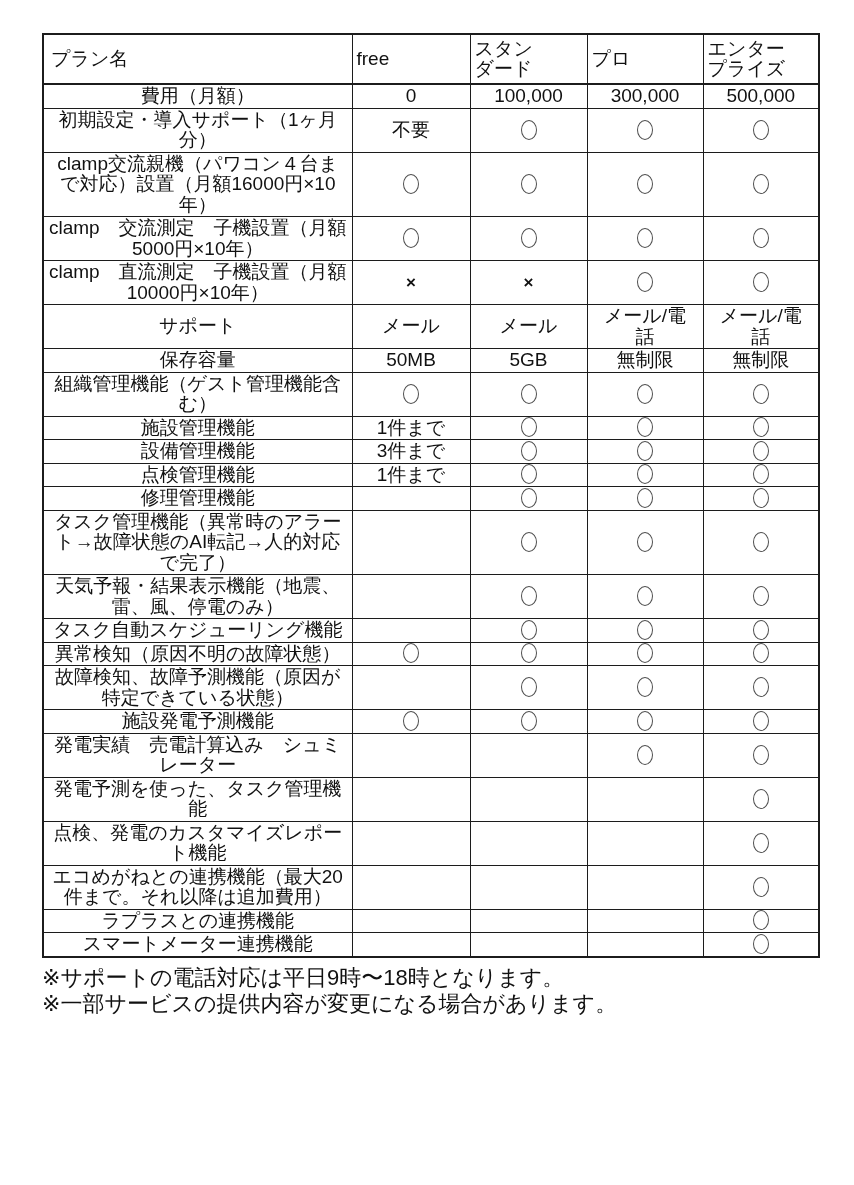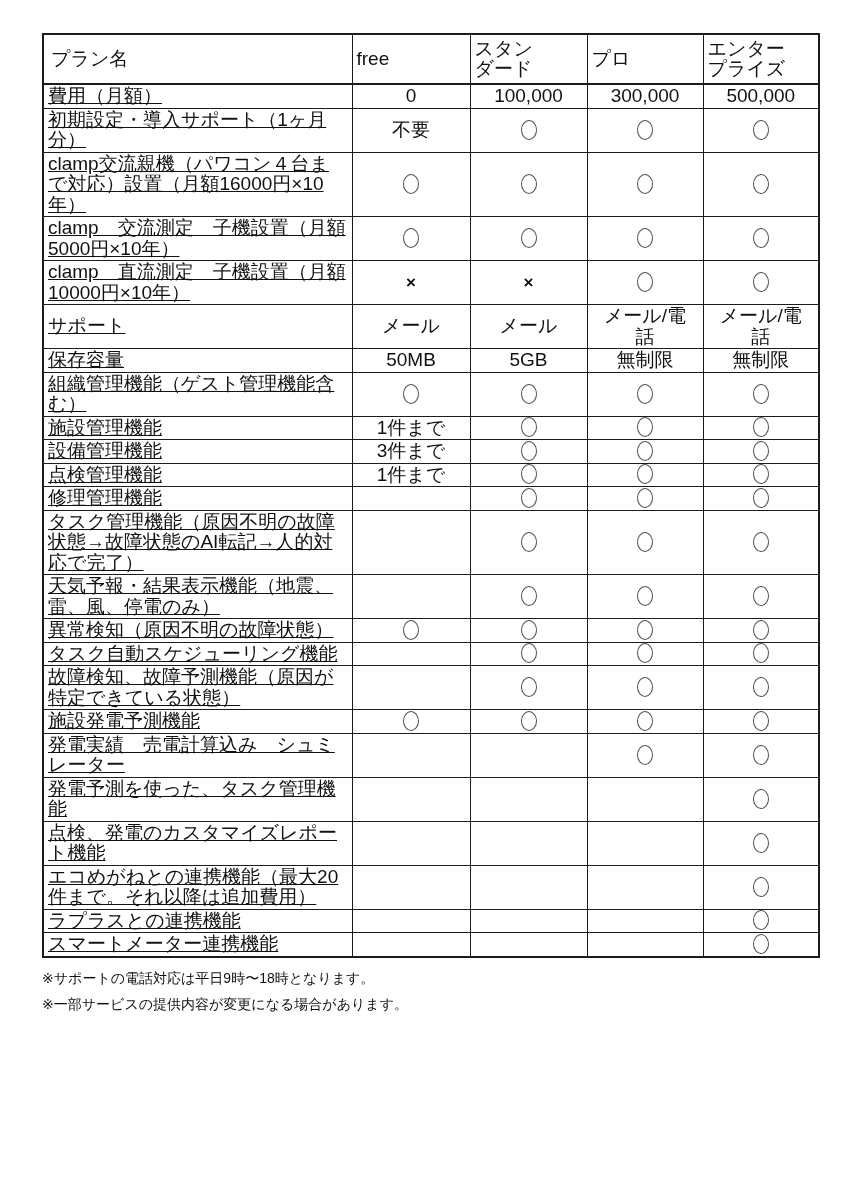--- a/index.html
+++ b/index.html
@@ -39,24 +39,23 @@
     height: 46px;
     text-align: left;
     white-space: pre-line;
     border-bottom: 2.5px solid #1c1c1c;
   }
   table.plan-table thead th.label-col {
     text-align: left;
     padding-left: 7px;
   }
   td.label {
-    text-align: left;
+    text-align: center;
     padding-left: 7px;
     padding-right: 3px;
-    text-decoration: underline;
   }
   td.val {
     text-align: center;
     white-space: pre-line;
   }
   .mark-circle {
     display: inline-block;
     width: 16px;
     height: 20px;
     border: 1.3px solid #4f4f4f;
@@ -64,21 +63,21 @@
     box-sizing: border-box;
     vertical-align: middle;
     margin-top: -2px;
   }
   .mark-cross {
     font-weight: bold;
     font-size: 17px;
   }
   .footnotes {
     margin-top: 7px;
-    font-size: 14px;
+    font-size: 22px;
     line-height: 26px;
   }
 </style>
 </head>
 <body>
 
 <div class="page">
 
   <table class="plan-table">
     <colgroup>
@@ -181,43 +180,43 @@
           <td class="val"><span class="mark-circle"></span></td>
         </tr>
         <tr>
           <td class="label">修理管理機能</td>
           <td class="val"></td>
           <td class="val"><span class="mark-circle"></span></td>
           <td class="val"><span class="mark-circle"></span></td>
           <td class="val"><span class="mark-circle"></span></td>
         </tr>
         <tr>
-          <td class="label">タスク管理機能（原因不明の故障状態→故障状態のAI転記→人的対応で完了）</td>
+          <td class="label">タスク管理機能（異常時のアラート→故障状態のAI転記→人的対応で完了）</td>
           <td class="val"></td>
           <td class="val"><span class="mark-circle"></span></td>
           <td class="val"><span class="mark-circle"></span></td>
           <td class="val"><span class="mark-circle"></span></td>
         </tr>
         <tr>
           <td class="label">天気予報・結果表示機能（地震、雷、風、停電のみ）</td>
           <td class="val"></td>
           <td class="val"><span class="mark-circle"></span></td>
           <td class="val"><span class="mark-circle"></span></td>
           <td class="val"><span class="mark-circle"></span></td>
         </tr>
         <tr>
+          <td class="label">タスク自動スケジューリング機能</td>
+          <td class="val"></td>
+          <td class="val"><span class="mark-circle"></span></td>
+          <td class="val"><span class="mark-circle"></span></td>
+          <td class="val"><span class="mark-circle"></span></td>
+        </tr>
+        <tr>
           <td class="label">異常検知（原因不明の故障状態）</td>
           <td class="val"><span class="mark-circle"></span></td>
-          <td class="val"><span class="mark-circle"></span></td>
-          <td class="val"><span class="mark-circle"></span></td>
-          <td class="val"><span class="mark-circle"></span></td>
-        </tr>
-        <tr>
-          <td class="label">タスク自動スケジューリング機能</td>
-          <td class="val"></td>
           <td class="val"><span class="mark-circle"></span></td>
           <td class="val"><span class="mark-circle"></span></td>
           <td class="val"><span class="mark-circle"></span></td>
         </tr>
         <tr>
           <td class="label">故障検知、故障予測機能（原因が特定できている状態）</td>
           <td class="val"></td>
           <td class="val"><span class="mark-circle"></span></td>
           <td class="val"><span class="mark-circle"></span></td>
           <td class="val"><span class="mark-circle"></span></td>

